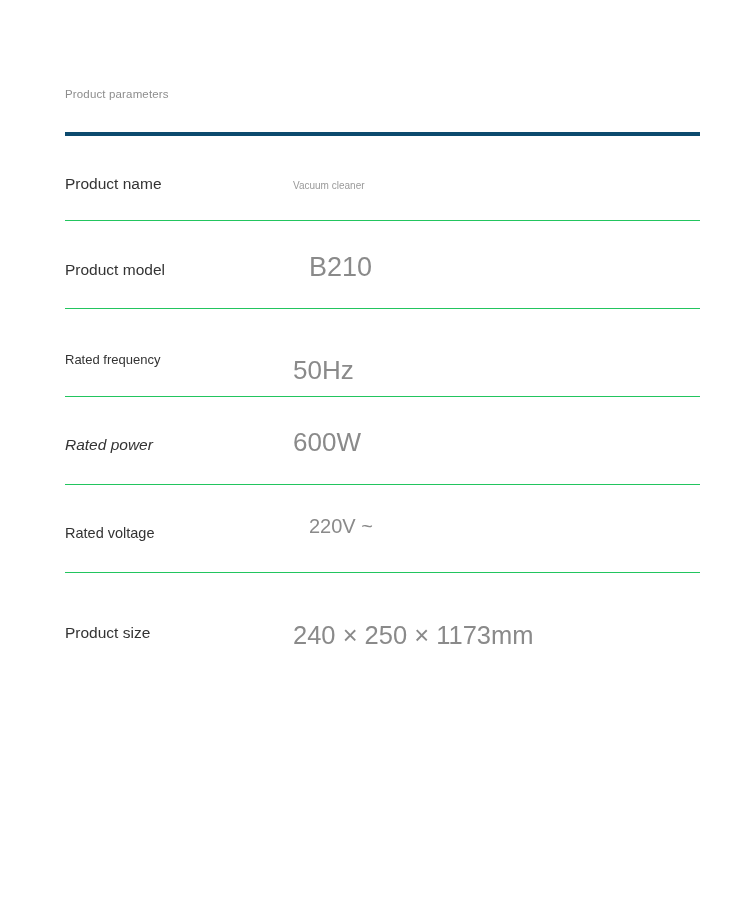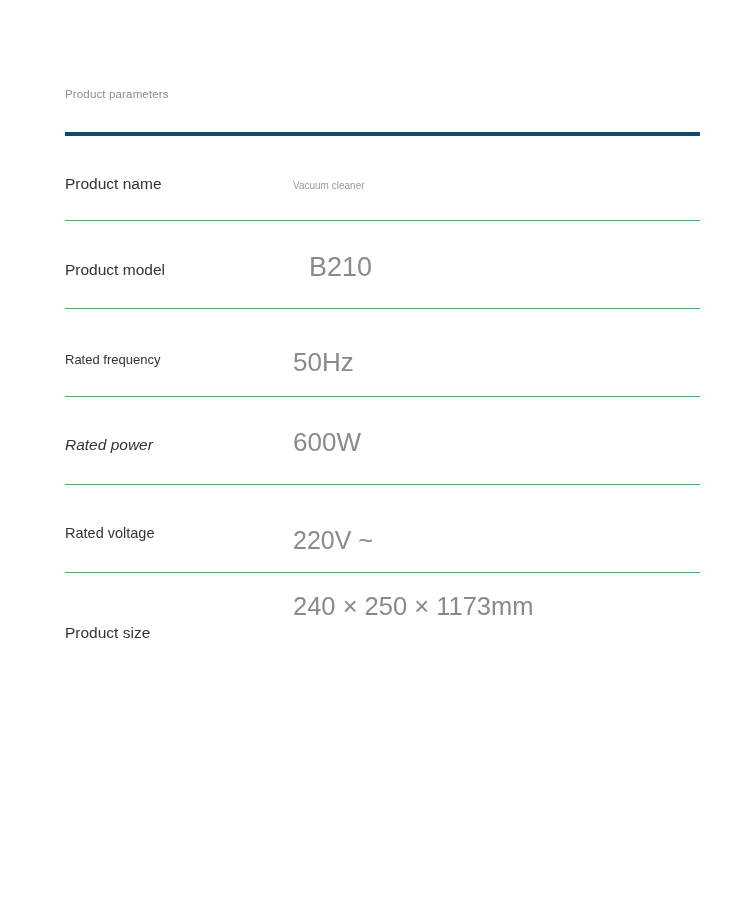--- a/index.html
+++ b/index.html
@@ -69,36 +69,36 @@
   }
 
   
   .r0 .param-label { font-size: 15.5px; top: 39px; }
   .r0 .param-value { font-size: 10px;   top: 44px; color: #9a9a9a; }
 
   .r1 .param-label { font-size: 15.5px; top: 40px; }
   .r1 .param-value { font-size: 27px;   top: 31px; margin-left: 16px; }
 
   .r2 .param-label { font-size: 13px;   top: 35px; margin-top: 8px; }
-  .r2 .param-value { font-size: 26px;   top: 38px; }
+  .r2 .param-value { font-size: 26px;   top: 46px; }
 
   .r3 .param-label { font-size: 15.5px; top: 39px; font-style: italic; }
   .r3 .param-value { font-size: 26px;   top: 30px; }
 
   .r4 .param-label { font-size: 14.5px; top: 40px; }
-  .r4 .param-value { font-size: 25px;   top: 41px; }
+  .r4 .param-value { font-size: 20px;   top: 30px; margin-left: 16px; }
 
   .r5 .param-label { font-size: 16.5px; top: 38px; }
   .r5 .param-value { font-size: 25px;   top: 31px; }
 
   .r6 .param-label { font-size: 12.5px; top: 42px; }
   .r6 .param-value { font-size: 26px;   top: 31px; }
 
   .r7 .param-label { font-size: 15.5px; top: 51px; }
-  .r7 .param-value { font-size: 25.5px; top: 19px; }
+  .r7 .param-value { font-size: 25.5px; top: 48px; }
 </style>
 </head>
 <body>
 
 <div id="spec-sheet">
 
   <div class="section-title">Product parameters</div>
 
   <div class="param-table">
 

